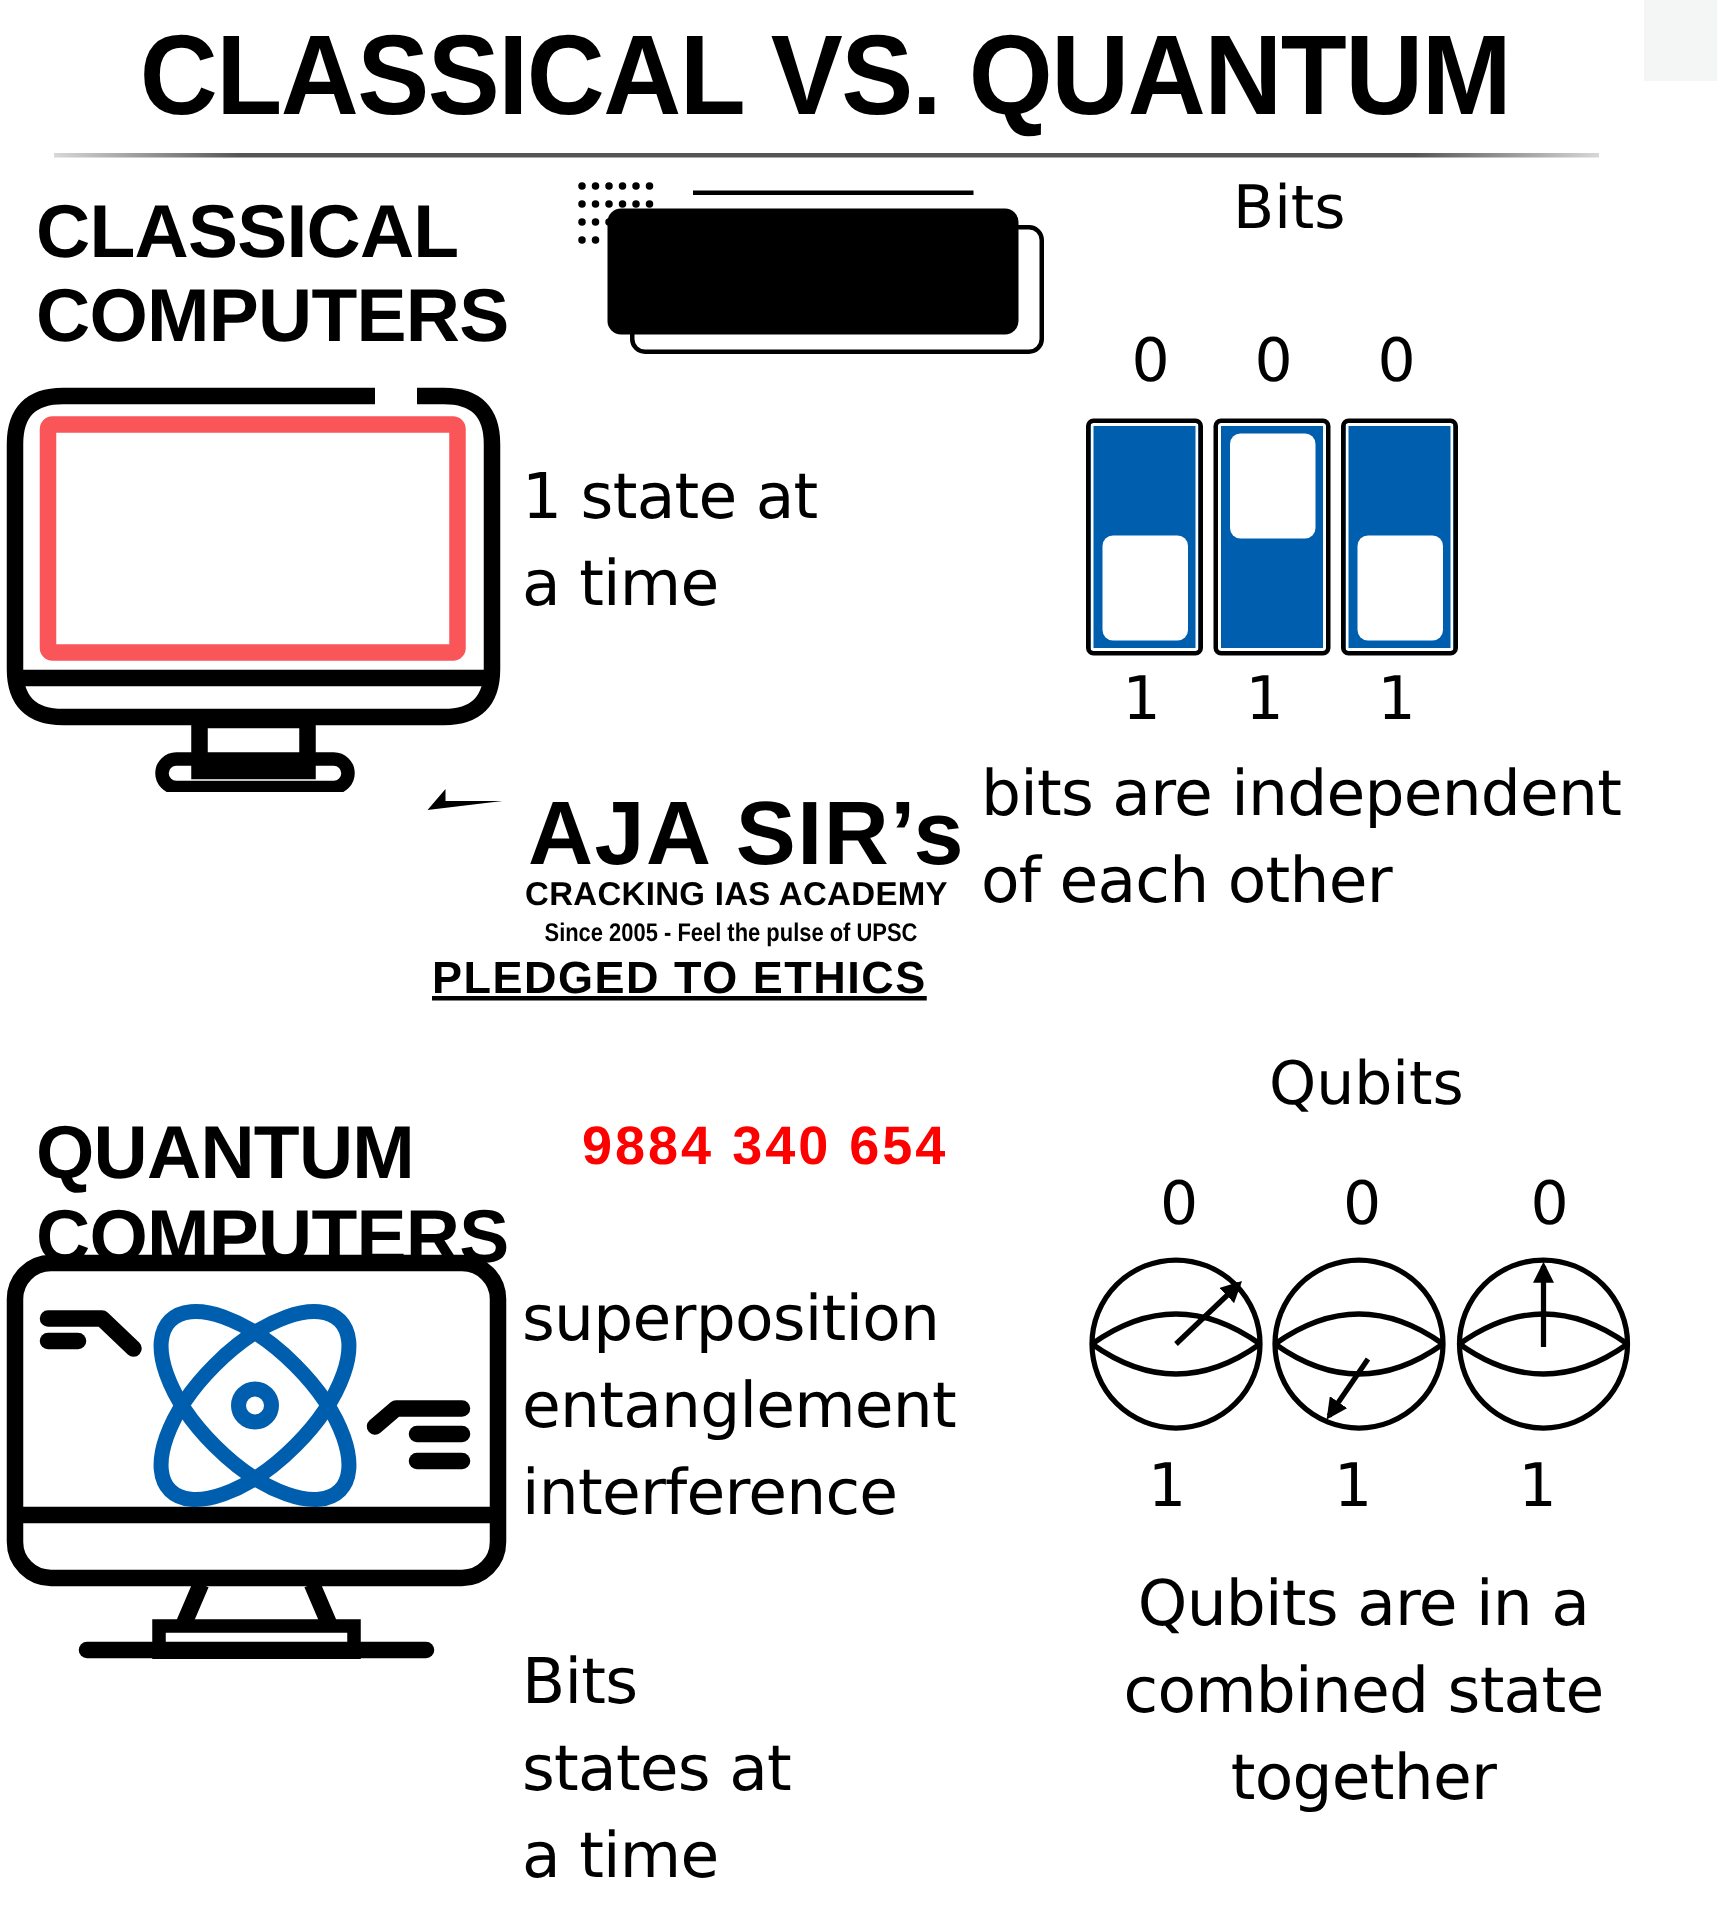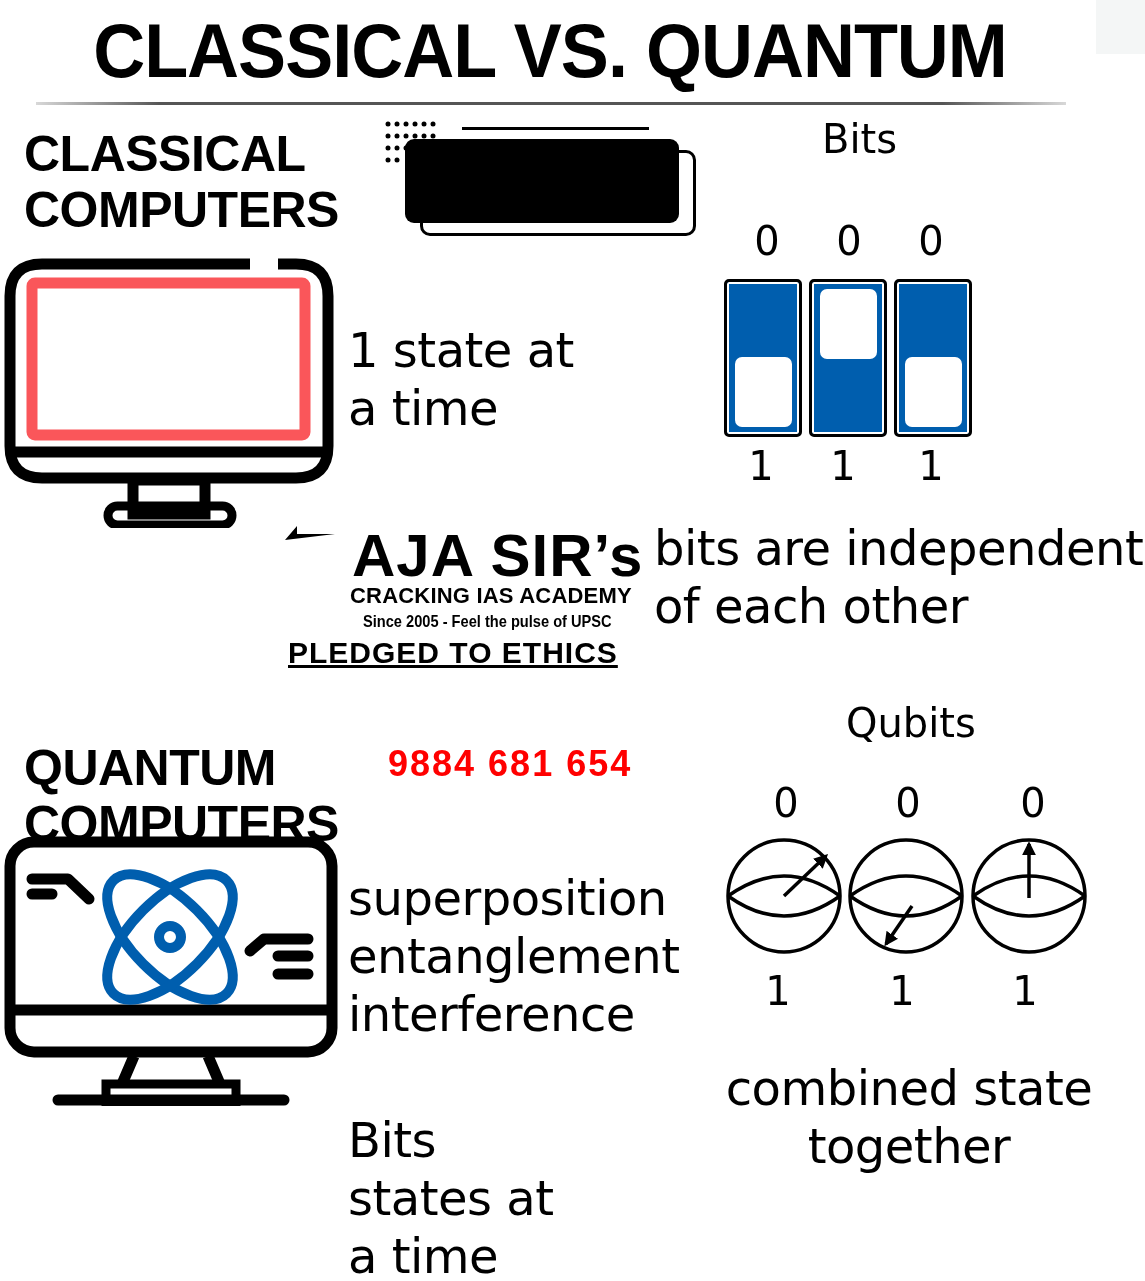--- a/index.html
+++ b/index.html
@@ -33,21 +33,21 @@
     border: 3px solid #000; border-radius: 10px; background: #fff;
   }
   .badge-box {
     left: 405px; top: 139px; width: 274px; height: 84px;
     background: #000; border-radius: 9px; color: #fff;
     text-align: center; font-weight: bold; font-size: 29px; line-height: 35px;
     padding-top: 7px; letter-spacing: 1px;
   }
 
   
-  .body-text { font-size: 48px; line-height: 58px; font-family: "DejaVu Sans", sans-serif; letter-spacing: -0.5px; margin-top: 19px; }
+  .body-text { font-size: 42px; line-height: 58px; font-family: "DejaVu Sans", sans-serif; letter-spacing: -0.5px; }
   .small-label { font-size: 40px; line-height: 46px; font-family: "DejaVu Sans", sans-serif; }
   .bit-num { font-size: 40px; line-height: 46px; font-family: "DejaVu Sans", sans-serif; width: 40px; text-align: center; }
 
   
   .switch {
     width: 78px; height: 158px; border: 3px solid #000; border-radius: 5px;
     background: #005eae; box-shadow: inset 0 0 0 2px #fff;
   }
   .switch .knob {
     position: absolute; left: 8px; width: 57px; height: 70px;
@@ -150,21 +150,21 @@
 <div class="abs logo-main">AJA SIR’s</div>
 <div class="abs logo-sub1">CRACKING IAS ACADEMY</div>
 <div class="abs logo-sub2">Since 2005 - Feel the pulse of UPSC</div>
 <div class="abs logo-sub3">PLEDGED TO ETHICS</div>
 
 <div class="abs section-heading" style="left:24px; top:692px;margin-top:48px;">
   <div>QUANTUM</div>
   <div>COMPUTERS</div>
 </div>
 
-<div class="abs phone">9884 681 654</div>
+<div class="abs phone">9884 340 654</div>
 
 <svg class="abs" style="left:2px; top:834px;" width="336" height="272" viewBox="0 0 336 272">
   <rect x="8" y="8" width="322" height="210" rx="24" fill="none" stroke="#000" stroke-width="11"></rect>
   <line x1="10" y1="176" x2="328" y2="176" stroke="#000" stroke-width="11"></line>
   <path d="M132 222 L120 250 M206 222 L218 250" stroke="#000" stroke-width="11"></path>
   <rect x="104" y="250" width="130" height="18" fill="none" stroke="#000" stroke-width="9"></rect>
   <line x1="56" y1="266" x2="282" y2="266" stroke="#000" stroke-width="11" stroke-linecap="round"></line>
 
   <path d="M30 45 H66 L87 65" fill="none" stroke="#000" stroke-width="11" stroke-linecap="round" stroke-linejoin="round"></path>
   <line x1="30" y1="60" x2="50" y2="60" stroke="#000" stroke-width="11" stroke-linecap="round"></line>
@@ -222,15 +222,16 @@
     <path d="M251 60 Q307 100 363 60"></path>
     <line x1="307" y1="62" x2="307" y2="8" marker-end="url(#ah)"></line>
   </g>
 </svg>
 
 <div class="abs bit-num" style="left:758px; top:968px;">1</div>
 <div class="abs bit-num" style="left:882px; top:968px;">1</div>
 <div class="abs bit-num" style="left:1005px; top:968px;">1</div>
 
 <div class="abs body-text center-text" style="left:700px; top:1040px; width:418px;">
+  <div>Qubits are in a</div>
   <div>combined state</div>
   <div>together</div>
 </div>
 
 </body></html>

